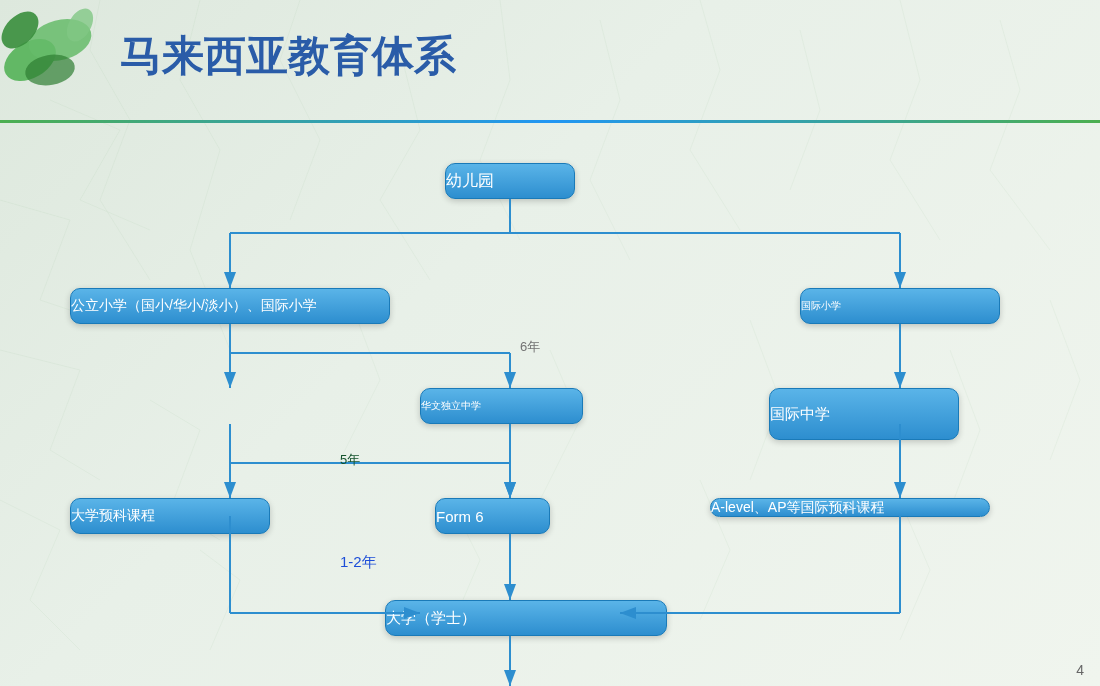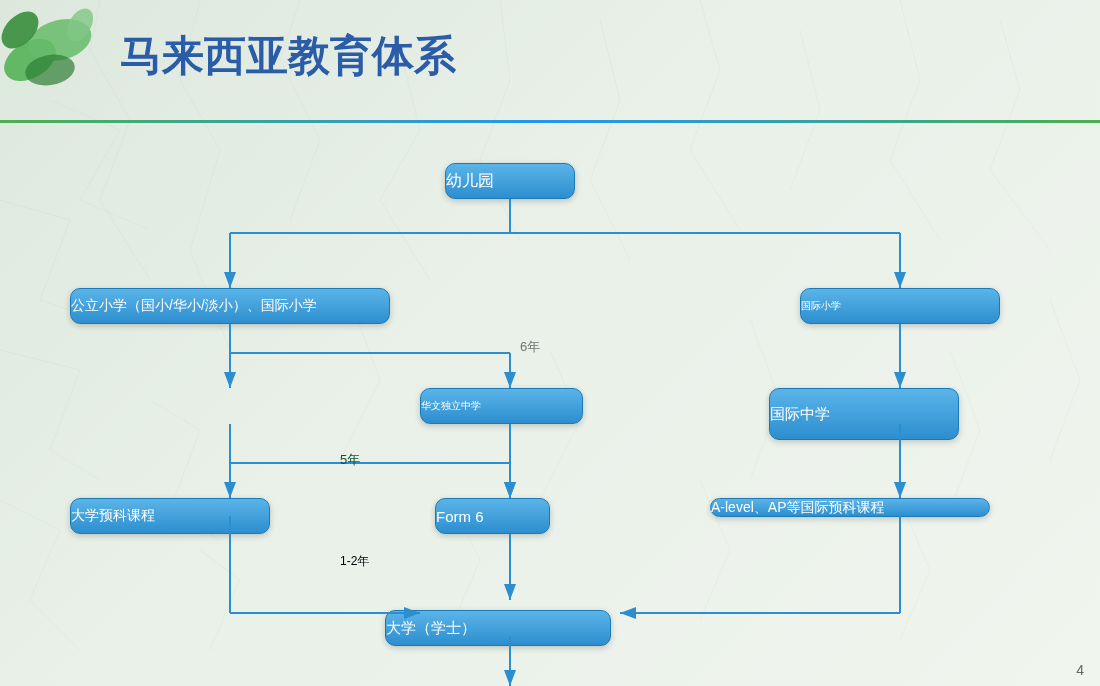--- a/index.html
+++ b/index.html
@@ -257,24 +257,24 @@
     </div>
 
     <div class="box" style="left:405px; top:365px; width:115px; height:36px; font-size:15px;">
       <span>Form 6</span>
     </div>
 
     <div class="box" style="left:680px; top:365px; width:280px; height:19px; font-size:14px;">
       <span>A-level、AP等国际预科课程</span>
     </div>
 
-    <div style="position:absolute; left:310px; top:420px; font-size:12px; color:#000000; z-index:3;">
+    <div style="position:absolute; left:310px; top:420px; font-size:15px; color:#1d4ed8; z-index:3;">
       <span>1-2年</span>
     </div>
 
-    <div class="box" style="left:355px; top:467px; width:226px; height:36px; font-size:15px;margin-top:10px;">
+    <div class="box" style="left:355px; top:467px; width:282px; height:36px; font-size:15px;">
       <span>大学（学士）</span>
     </div>
 
   </div>
 </div>
 
 <div class="page-number">4</div>
 
 </body></html>

